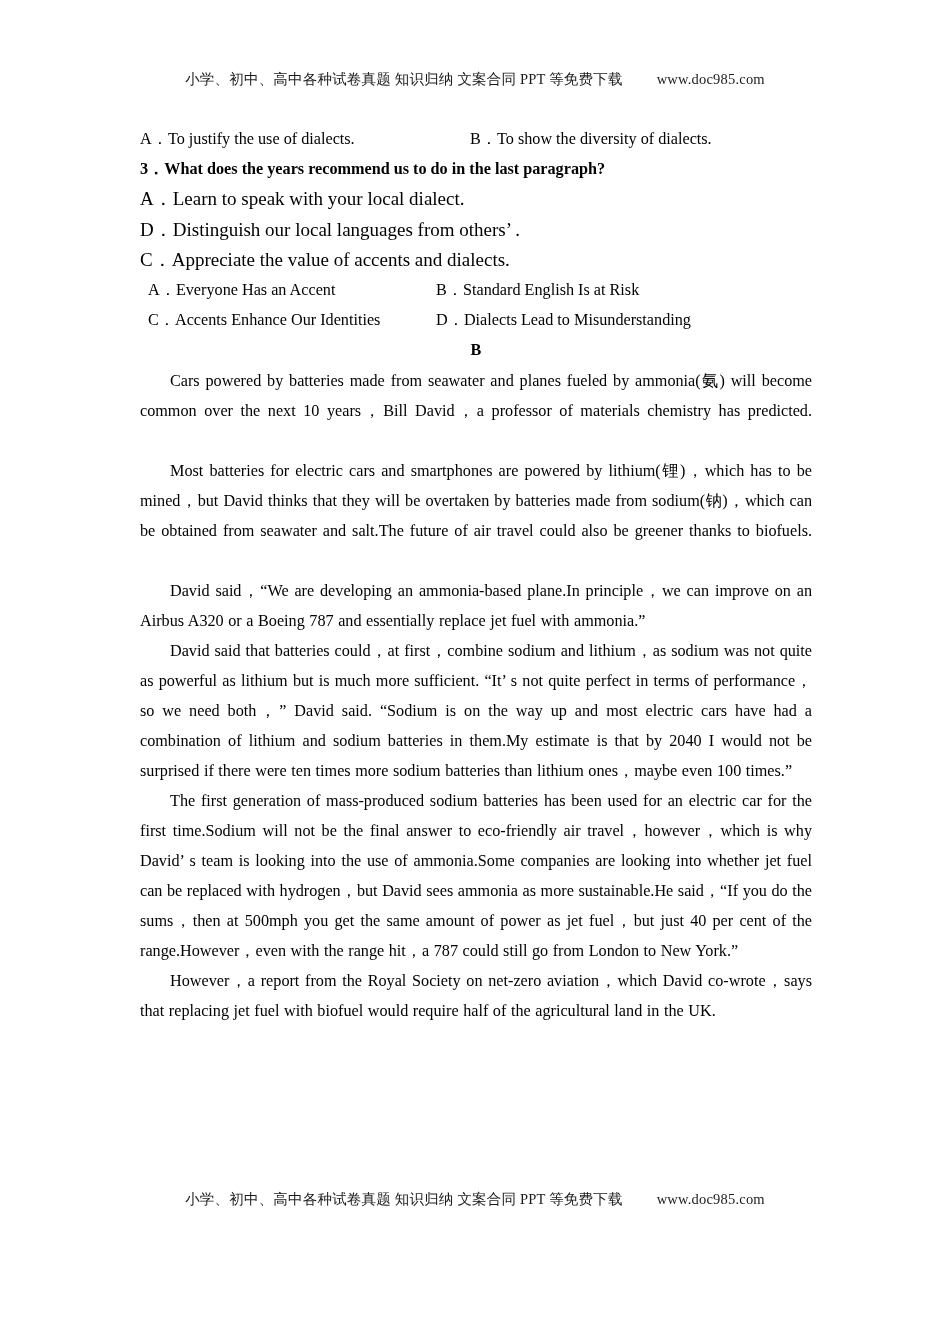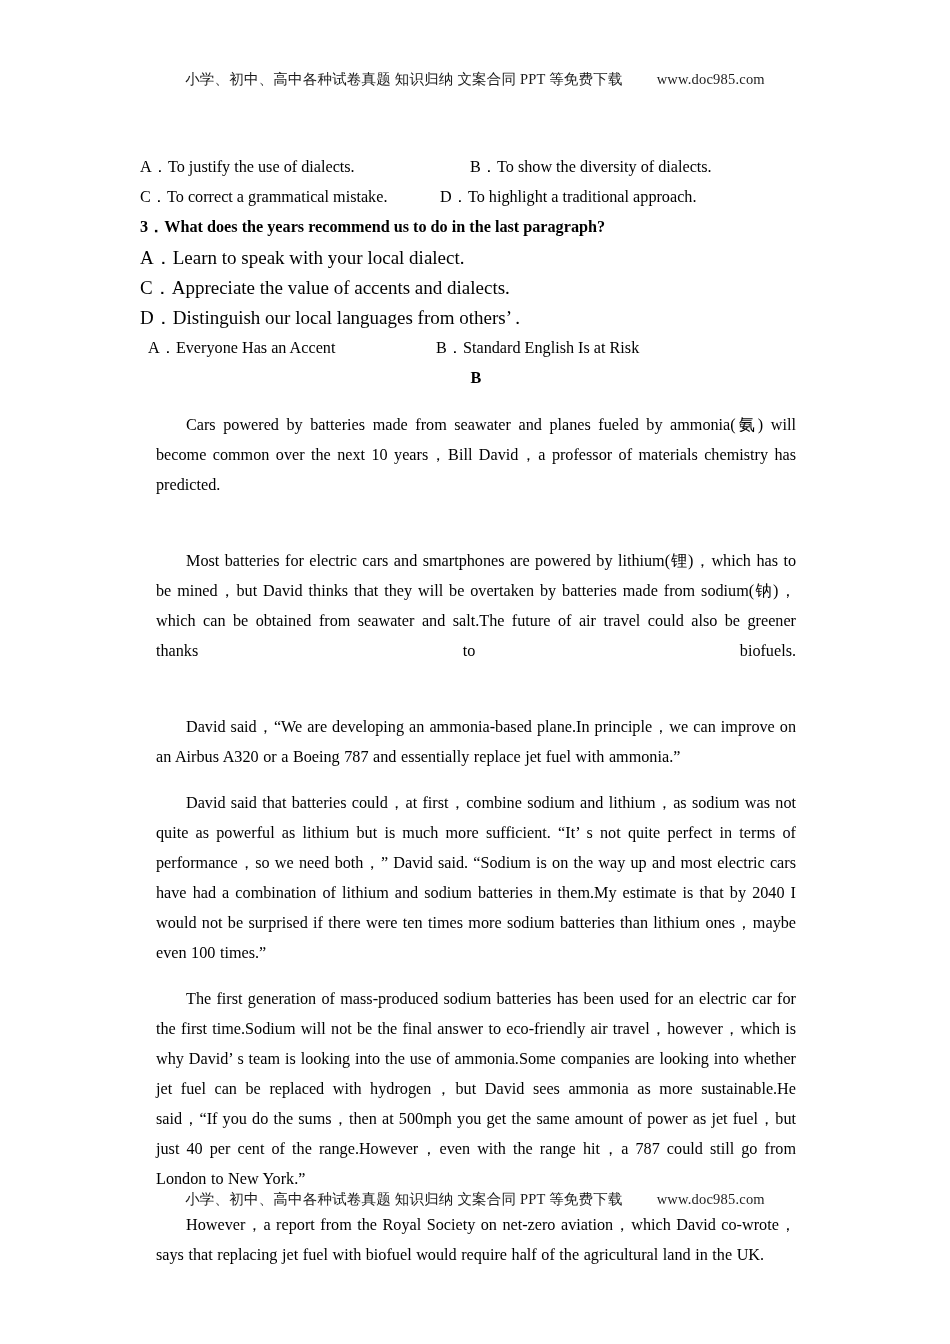--- a/index.html
+++ b/index.html
@@ -40,21 +40,21 @@
   .watermark .wm-url {
     margin-left: 34px;
   }
   .header-wm { top: 70px; }
   .footer-wm { top: 1190px; }
 
   
   .content {
     position: absolute;
     left: 140px;
-    top: 152px;
+    top: 124px;
     width: 672px;
   }
 
   
   .line {
     font-size: 19px;
     line-height: 30.2px;
     margin: 0;
     white-space: nowrap;
   }
@@ -92,21 +92,21 @@
     font-weight: bold;
     font-size: 16.2px;
     line-height: 30.2px;
     margin: 0;
   }
 
   
   .para {
     font-size: 16.2px;
     line-height: 30.0px;
-    margin: 16px;
+    margin: 0;
     text-align: justify;
     text-justify: inter-word;
     text-indent: 30px;
     word-spacing: 0.5px;
     font-family: Liberation Serif, serif;
   }
 
   
   .para-j::after {
     content: "";
@@ -122,35 +122,35 @@
   <div class="watermark header-wm">
     <span>小学、初中、高中各种试卷真题 知识归纳 文案合同 PPT 等免费下载</span><span class="wm-url">www.doc985.com</span>
   </div>
 
   <div class="content">
 
     <div class="opt-row">
       <span class="opt opt-w-330"><span class="tag">A．</span><span>To justify the use of dialects.</span></span><span class="opt"><span class="tag">B．</span><span>To show the diversity of dialects.</span></span>
     </div>
 
-    <div class="opt-row">
-      <span class="opt opt-w-300"><span class="tag">C．</span><span>To correct a grammatical mistake.</span></span><span class="opt"><span class="tag">D．</span><span>To highlight a traditional approach.</span></span>
-    </div>
 
     <div class="q-stem"><span>3．</span><span>What does the years recommend us to do in the last paragraph?</span></div>
 
     <div class="line"><span class="tag">A．</span><span>Learn to speak with your local dialect.</span></div>
+    <div class="line"><span class="tag">D．</span><span>Distinguish our local languages from others’ .</span></div>
     <div class="line"><span class="tag">C．</span><span>Appreciate the value of accents and dialects.</span></div>
-    <div class="line"><span class="tag">D．</span><span>Distinguish our local languages from others’ .</span></div>
 
 
     <div class="opt-row">
       <span class="opt opt-w-288"><span class="tag">A．</span><span>Everyone Has an Accent</span></span><span class="opt"><span class="tag">B．</span><span>Standard English Is at Risk</span></span>
     </div>
 
+    <div class="opt-row">
+      <span class="opt opt-w-288"><span class="tag">C．</span><span>Accents Enhance Our Identities</span></span><span class="opt"><span class="tag">D．</span><span>Dialects Lead to Misunderstanding</span></span>
+    </div>
 
     <div class="section-letter">B</div>
 
     <p class="para para-j">Cars powered by batteries made from seawater and planes fueled by ammonia(氨) will become common over the next 10 years，Bill David，a professor of materials chemistry has predicted.</p>
     <p class="para para-j">Most batteries for electric cars and smartphones are powered by lithium(锂)，which has to be mined，but David thinks that they will be overtaken by batteries made from sodium(钠)，which can be obtained from seawater and salt.The future of air travel could also be greener thanks to biofuels.</p>
     <p class="para">David said，“We are developing an ammonia-based plane.In principle，we can improve on an Airbus A320 or a Boeing 787 and essentially replace jet fuel with ammonia.”</p>
     <p class="para">David said that batteries could，at first，combine sodium and lithium，as sodium was not quite as powerful as lithium but is much more sufficient. “It’ s not quite perfect in terms of performance，so we need both，” David said. “Sodium is on the way up and most electric cars have had a combination of lithium and sodium batteries in them.My estimate is that by 2040 I would not be surprised if there were ten times more sodium batteries than lithium ones，maybe even 100 times.”</p>
     <p class="para">The first generation of mass-produced sodium batteries has been used for an electric car for the first time.Sodium will not be the final answer to eco-friendly air travel，however，which is why David’ s team is looking into the use of ammonia.Some companies are looking into whether jet fuel can be replaced with hydrogen，but David sees ammonia as more sustainable.He said，“If you do the sums，then at 500mph you get the same amount of power as jet fuel，but just 40 per cent of the range.However，even with the range hit，a 787 could still go from London to New York.”</p>
     <p class="para">However，a report from the Royal Society on net-zero aviation，which David co-wrote，says that replacing jet fuel with biofuel would require half of the agricultural land in the UK.</p>
 

